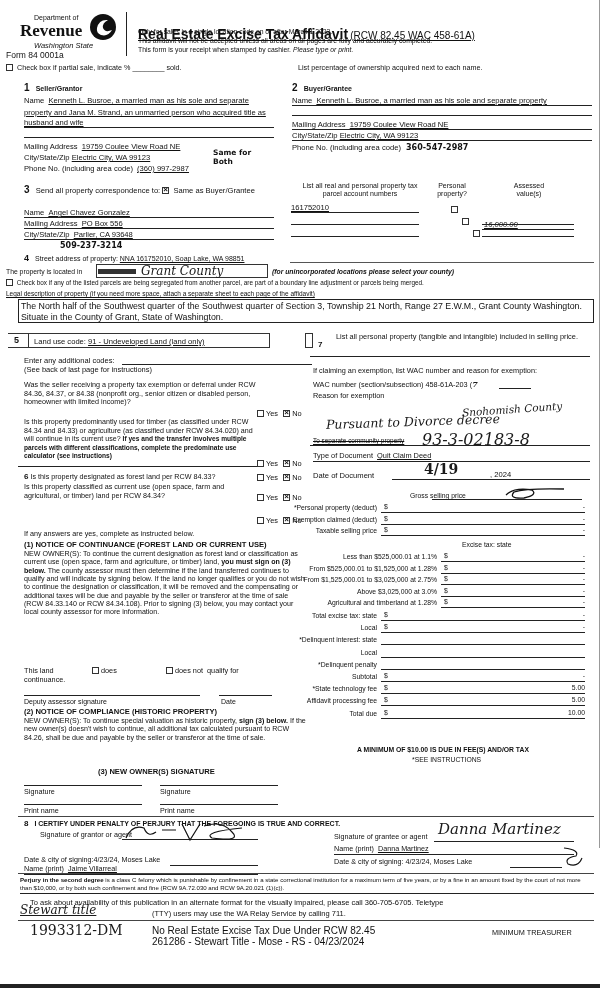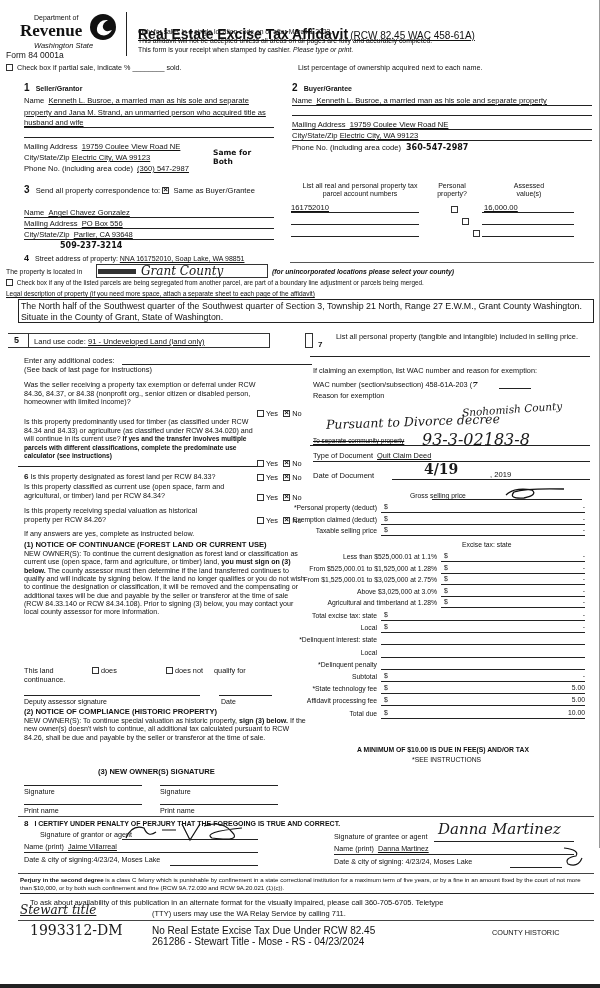--- a/index.html
+++ b/index.html
@@ -73,21 +73,21 @@
   <div class="abs" style="left:24px;top:142px;">
     <span>Mailing Address</span>
     <span class="ul" style="margin-left:2px;">19759 Coulee View Road NE</span>
   </div>
   <div class="abs" style="left:24px;top:153px;">
     <span>City/State/Zip</span>
     <span class="ul">Electric City, WA 99123</span>
   </div>
   <div class="abs" style="left:24px;top:164px;">
     <span>Phone No. (including area code)</span>
-    <span class="ul" style="margin-left:2px;">(360) 547-2987</span>
+    <span class="ul" style="margin-left:2px;">(360) 997-2987</span>
   </div>
   <div class="abs bold" style="left:213px;top:148px;font-family:'DejaVu Sans',sans-serif;font-size:7.5px;line-height:1.25;">
     <div>Same for</div>
     <div>Both</div>
   </div>
 
   
   <div class="abs" style="left:292px;top:82px;">
     <span class="num">2</span>
     <span class="sechead" style="font-size:7px;">Buyer/Grantee</span>
@@ -140,21 +140,21 @@
     <div>Personal</div>
     <div>property?</div>
   </div>
   <div class="abs" style="left:484px;top:182px;width:90px;text-align:center;font-size:7px;">
     <div>Assessed</div>
     <div>value(s)</div>
   </div>
 
   <div class="abs line" style="left:291px;top:203px;width:128px;height:10px;"><span class="ul">161752010</span></div>
   <span class="abs cb" style="left:451px;top:205px;"></span>
-  <div class="abs line" style="left:482px;top:203px;width:92px;height:10px;"><span class="ul" style="margin-left:2px;">16,000.00</span></div>
+  <div class="abs line" style="left:482px;top:220px;width:92px;height:10px;font-style:italic;"><span class="ul" style="margin-left:2px;">16,000.00</span></div>
 
   <div class="abs line" style="left:291px;top:215px;width:128px;height:10px;"><span></span></div>
   <span class="abs cb" style="left:451px;top:217px;"></span>
   <div class="abs line" style="left:482px;top:215px;width:92px;height:10px;"><span></span></div>
 
   <div class="abs line" style="left:291px;top:227px;width:128px;height:10px;"><span></span></div>
   <span class="abs cb" style="left:451px;top:229px;"></span>
   <div class="abs line" style="left:482px;top:227px;width:92px;height:10px;"><span></span></div>
 
   
@@ -213,36 +213,35 @@
   </div>
   <div class="yn" style="left:257px;top:474px;">
     <span class="cb"></span><span>Yes</span>
     <span class="cb checked" style="margin-left:3px;"></span><span>No</span>
   </div>
   <div class="abs" style="left:24px;top:483px;width:228px;font-size:7.2px;">Is this property classified as current use (open space, farm and agricultural, or timber) land per RCW 84.34?</div>
   <div class="yn" style="left:257px;top:494px;">
     <span class="cb"></span><span>Yes</span>
     <span class="cb checked" style="margin-left:3px;"></span><span>No</span>
   </div>
-  <div class="abs" style="left:24px;top:507px;width:200px;font-size:7.2px;">Is this property receiving special valuation as historical property per RCW 84.26?</div>
   <div class="yn" style="left:257px;top:517px;">
     <span class="cb"></span><span>Yes</span>
     <span class="cb checked" style="margin-left:3px;"></span><span>No</span>
   </div>
   <div class="abs" style="left:24px;top:530px;font-size:7.2px;">If any answers are yes, complete as instructed below.</div>
   <div class="abs" style="left:24px;top:541px;width:282px;font-size:7.1px;line-height:1.18;">
     <div class="bold" style="font-size:7.6px;">(1) NOTICE OF CONTINUANCE (FOREST LAND OR CURRENT USE)</div>
     <span>NEW OWNER(S): To continue the current designation as forest land or classification as current use (open space, farm and agriculture, or timber) land,</span>
     <b>you must sign on (3) below.</b>
     <span>The county assessor must then determine if the land transferred continues to qualify and will indicate by signing below. If the land no longer qualifies or you do not wish to continue the designation or classification, it will be removed and the compensating or additional taxes will be due and payable by the seller or transferor at the time of sale (RCW 84.33.140 or RCW 84.34.108). Prior to signing (3) below, you may contact your local county assessor for more information.</span>
   </div>
   <div class="abs" style="left:24px;top:667px;width:260px;font-size:7.3px;">
     <span>This land</span>
     <span class="abs" style="left:68px;top:0;white-space:nowrap;"><span class="cb"></span><span>does</span></span>
-    <span class="abs" style="left:142px;top:0;white-space:nowrap;"><span class="cb"></span><span>does not</span> <span style="margin-left:9px;">qualify for</span></span>
+    <span class="abs" style="left:142px;top:0;white-space:nowrap;"><span class="cb"></span><span>does not</span> <span style="margin-left:2px;">qualify for</span></span>
     <div>continuance.</div>
   </div>
   <div class="abs line" style="left:24px;top:694px;width:176px;height:2px;"></div>
   <div class="abs line" style="left:219px;top:694px;width:53px;height:2px;"></div>
   <div class="abs" style="left:24px;top:698px;font-size:7px;">Deputy assessor signature</div>
   <div class="abs" style="left:221px;top:698px;font-size:7px;">Date</div>
   <div class="abs" style="left:24px;top:708px;width:282px;font-size:7.1px;line-height:1.18;">
     <div class="bold" style="font-size:7.6px;">(2) NOTICE OF COMPLIANCE (HISTORIC PROPERTY)</div>
     <span>NEW OWNER(S): To continue special valuation as historic property,</span>
     <b>sign (3) below.</b>
@@ -274,21 +273,21 @@
     <span class="abs" style="left:3px;top:-1px;font-size:6.4px;text-decoration:line-through underline;white-space:nowrap;">To separate community property</span>
     <span class="abs hand" style="left:112px;top:-8px;font-size:16px;">93-3-02183-8</span>
   </div>
   <div class="abs line" style="left:313px;top:452px;width:277px;height:10px;font-size:7.4px;">
     <span>Type of Document</span>
     <span class="ul" style="margin-left:2px;">Quit Claim Deed</span>
   </div>
   <div class="abs" style="left:313px;top:471px;font-size:7.6px;">Date of Document</div>
   <div class="abs line" style="left:392px;top:465px;width:198px;height:15px;">
     <span class="abs hand" style="left:32px;top:-4px;font-size:14px;font-style:normal;font-weight:bold;">4/19</span>
-    <span class="abs" style="left:98px;top:5px;font-size:7.6px;">, 2019</span>
+    <span class="abs" style="left:98px;top:5px;font-size:7.6px;">, 2024</span>
   </div>
 
   
   <div class="abs" style="left:410px;top:492px;font-size:6.8px;">Gross selling price</div>
   <div class="abs line" style="left:432px;top:496px;width:150px;height:4px;">
     <svg class="abs" style="left:70px;top:-10px;" width="66" height="14" viewBox="0 0 66 14">
         <path d="M4 9 Q 12 1 30 4 Q 36 9 22 12 Q 6 13 12 6 Q 24 2 62 3" fill="none" stroke="#111" stroke-width="1.3"></path>
       </svg>
   </div>
 
@@ -423,21 +422,21 @@
   <div class="abs" style="left:24px;top:819px;font-size:7px;white-space:nowrap;">
     <span class="num" style="font-size:8px;">8</span>
     <b>I CERTIFY UNDER PENALTY OF PERJURY THAT THE FOREGOING IS TRUE AND CORRECT.</b>
   </div>
   <div class="abs" style="left:40px;top:831px;font-size:7.2px;">Signature of grantor or agent</div>
   <div class="abs line" style="left:122px;top:830px;width:136px;height:10px;">
     <svg class="abs" style="left:0;top:-8px;" width="130" height="20" viewBox="0 0 130 20">
         <path d="M4 16 Q 10 2 22 6 Q 26 16 34 10 M40 8 L 54 8 M60 2 L 68 18 L 78 2 M82 4 Q 100 -2 110 10 Q 120 20 90 16 Q 80 10 120 6" fill="none" stroke="#111" stroke-width="1.2"></path>
       </svg>
   </div>
-  <div class="abs line" style="left:24px;top:843px;width:234px;height:10px;font-size:7.2px;">
+  <div class="abs line" style="left:24px;top:865px;width:234px;height:10px;font-size:7.2px;">
     <span>Name (print)</span>
     <span class="ul" style="margin-left:2px;">Jaime Villarreal</span>
   </div>
   <div class="abs" style="left:24px;top:856px;font-size:7.2px;white-space:nowrap;">
     <span>Date &amp; city of signing:</span><span>4/23/24, Moses Lake</span>
   </div>
   <div class="abs line" style="left:170px;top:856px;width:88px;height:10px;"></div>
 
   <div class="abs" style="left:334px;top:833px;font-size:7.2px;">Signature of grantee or agent</div>
   <div class="abs line" style="left:434px;top:832px;width:140px;height:10px;">
@@ -464,15 +463,15 @@
   </div>
   <div class="abs" style="left:30px;top:898px;font-size:7.5px;white-space:nowrap;">To ask about availability of this publication in an alternate format for the visually impaired, please call 360-705-6705. Teletype</div>
   <div class="abs" style="left:152px;top:909px;font-size:7.5px;white-space:nowrap;">(TTY) users may use the WA Relay Service by calling 711.</div>
   <div class="abs" style="left:18px;top:920px;width:576px;height:1px;background:#444;"></div>
   <div class="abs hand" style="left:20px;top:903px;font-size:12px;text-decoration:underline;">Stewart title</div>
   <div class="abs hand" style="left:30px;top:922px;font-size:14px;font-style:normal;">1993312-DM</div>
   <div class="abs" style="left:152px;top:925px;font-size:10px;line-height:1.12;">
     <div>No Real Estate Excise Tax Due Under RCW 82.45</div>
     <div>261286 - Stewart Title - Mose - RS - 04/23/2024</div>
   </div>
-  <div class="abs" style="left:492px;top:929px;font-size:7.3px;">COUNTY HISTORIC</div>
+  <div class="abs" style="left:492px;top:929px;font-size:7.3px;">MINIMUM TREASURER</div>
   <div class="abs" style="left:0;top:984px;width:600px;height:4px;background:#222;"></div>
 </div>
 
 </body></html>

